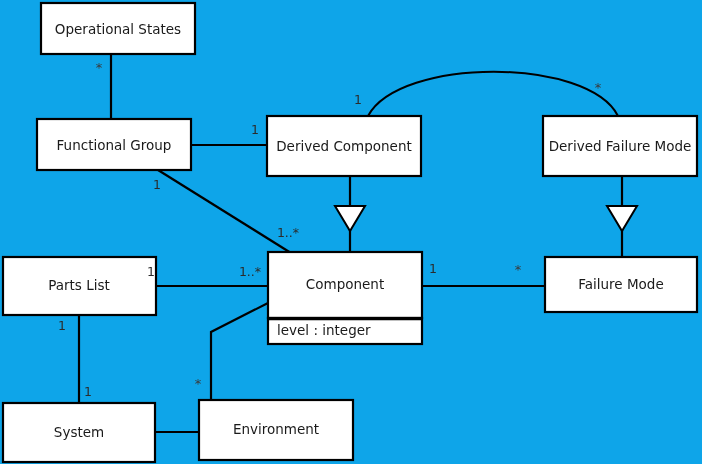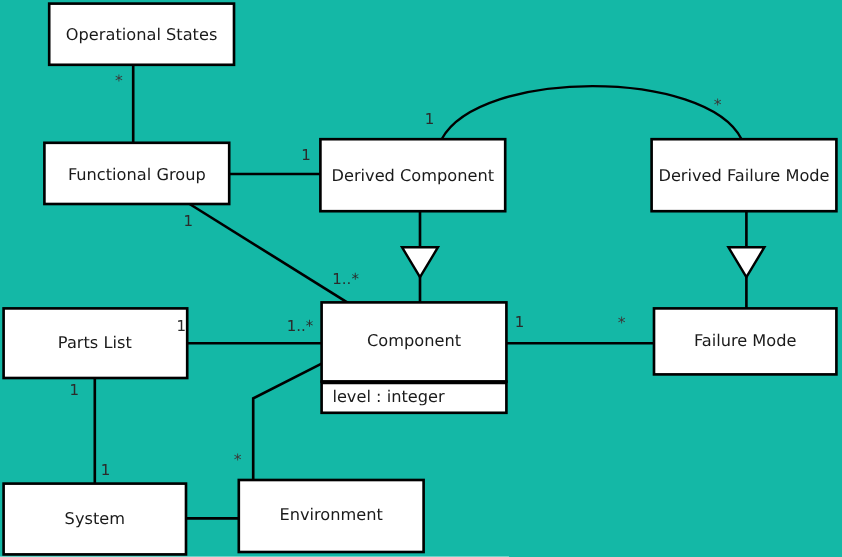--- a/index.html
+++ b/index.html
@@ -7,21 +7,21 @@
     padding: 0;
     background: #ffffff;
   }
   body {
     font-family: "DejaVu Sans", sans-serif;
   }
   #diagram-canvas {
     position: relative;
     width: 702px;
     height: 464px;
-    background: #14b8a6;
+    background: #0ea5e9;
     overflow: hidden;
   }
   svg#uml-svg {
     position: absolute;
     left: 0;
     top: 0;
     width: 702px;
     height: 464px;
   }
   .cls-box {

